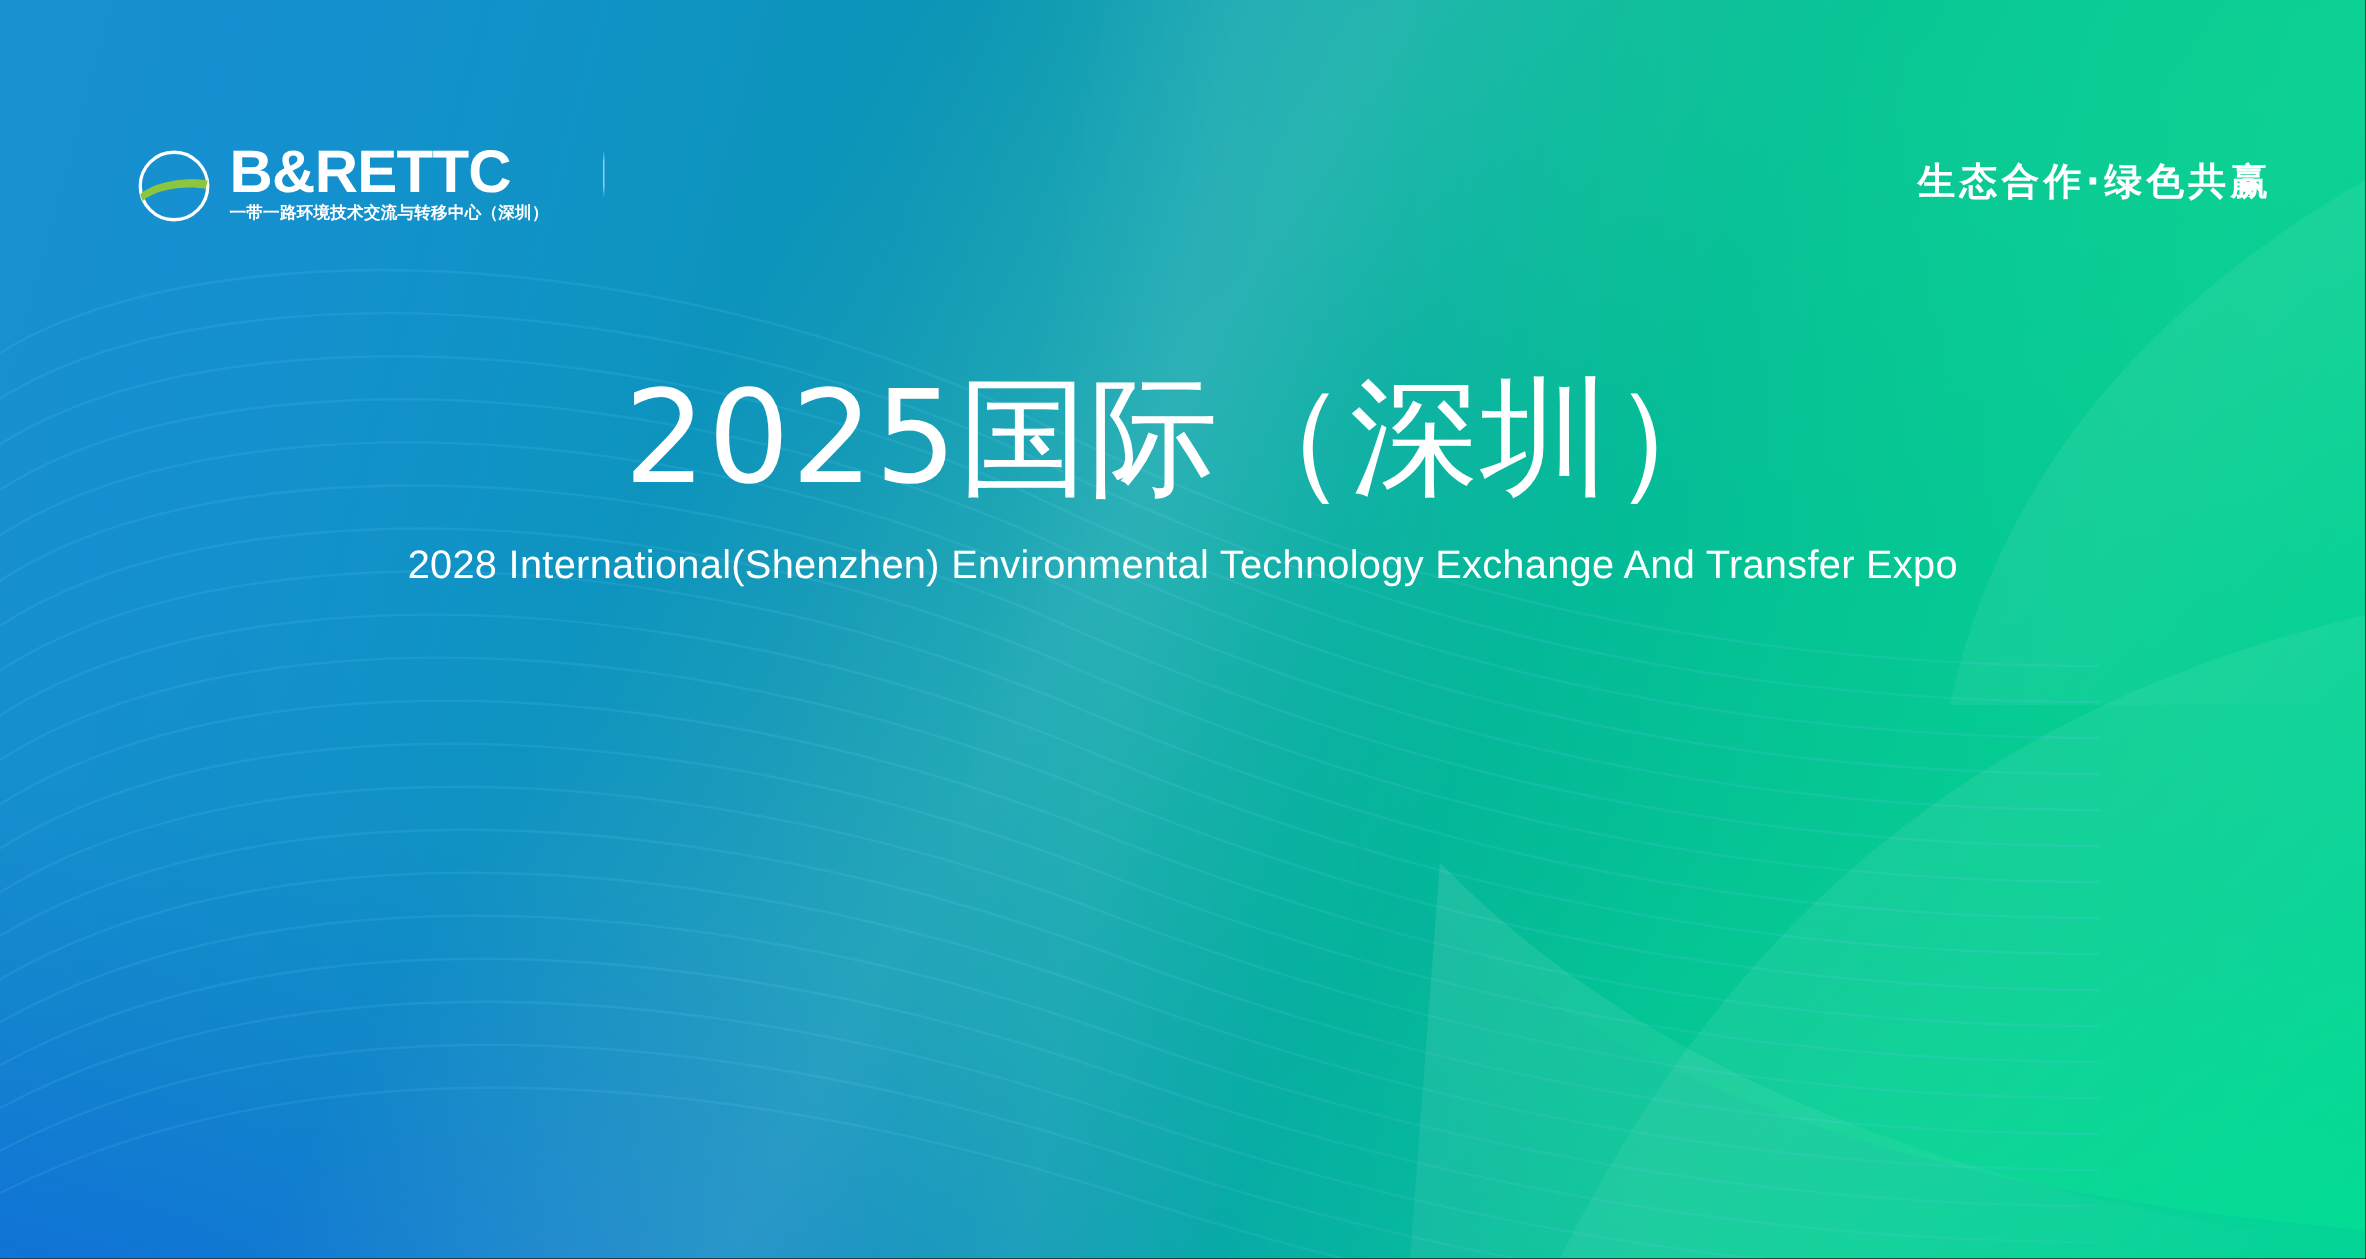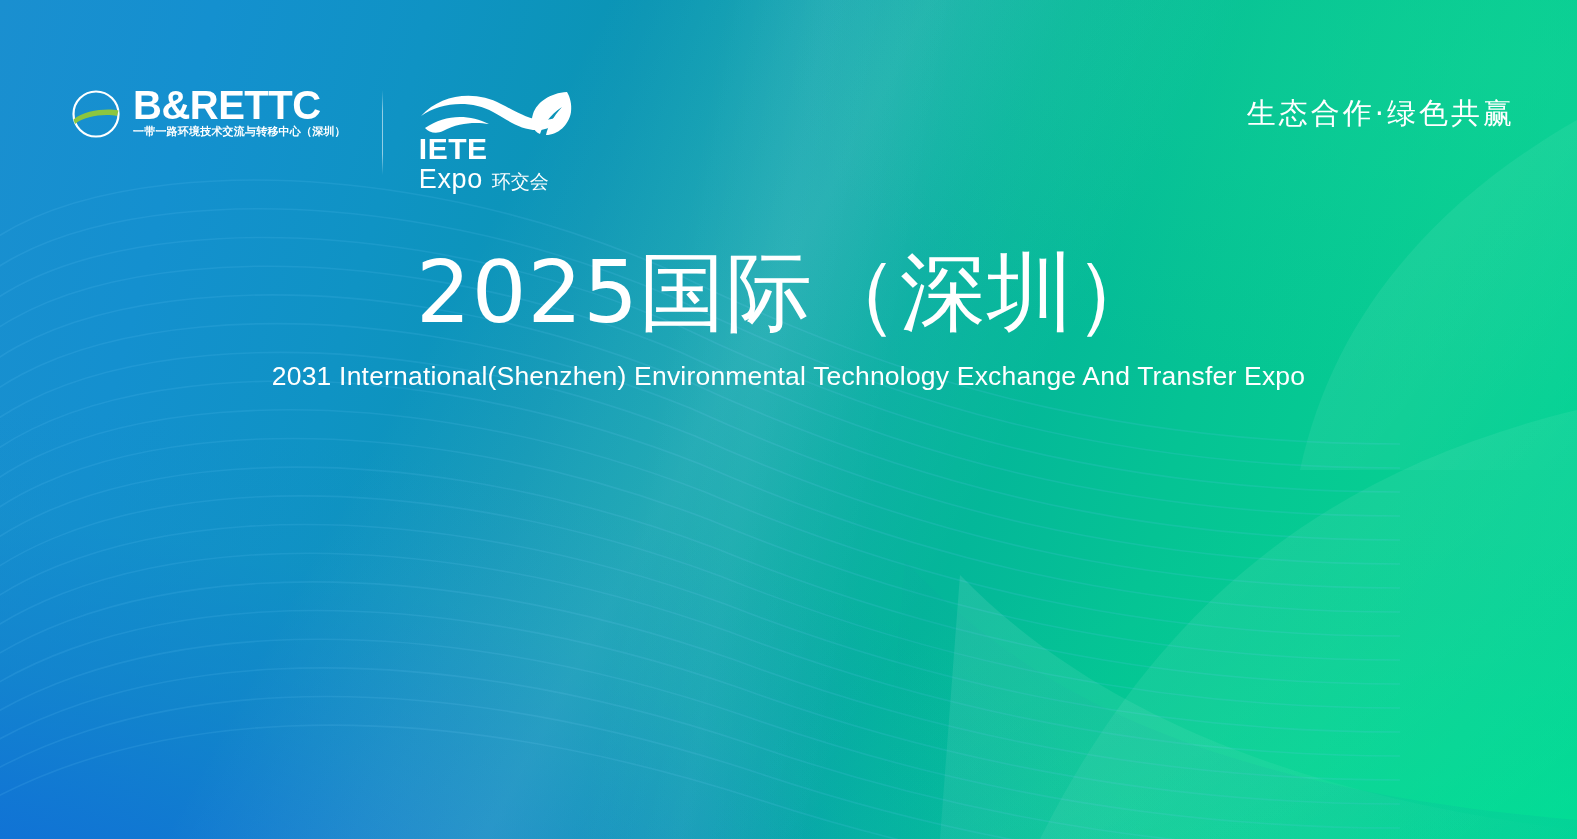--- a/index.html
+++ b/index.html
@@ -78,24 +78,24 @@
   .bg-streak{
     background:
       linear-gradient(100deg,
         rgba(255,255,255,0) 42%,
         rgba(240,255,255,.05) 48%,
         rgba(255,255,255,0) 56%);
   }
 
   
   .header{
-    position:absolute; top:0; left:0; right:0;
+    position:absolute; top:10px; left:0; right:0;
     height:210px;
     display:flex; align-items:flex-start;
-    padding:86px 62px 0 68px;
+    padding:86px 62px 0 88px;
   }
 
   .logos{ display:flex; align-items:flex-start; gap:36px; }
 
   
   .logo-brettc{ display:flex; align-items:flex-start; gap:9px; }
   .globe-icon{ width:56px; height:52px; flex:0 0 auto; margin-top:2px; }
   .globe-icon svg{ display:block; width:100%; height:100%; }
   .brettc-text{ display:flex; flex-direction:column; }
   .brettc-word{
@@ -134,21 +134,21 @@
     font-size:27px; font-weight:300; color:#fff;
     letter-spacing:.6px; line-height:1.05;
   }
   .iete-cn{
     font-size:19px; font-weight:400; color:#fff; line-height:1.05;
     font-family:"DejaVu Sans","Liberation Sans",sans-serif;
   }
 
   .tagline{
     margin-left:auto;
-    font-size:29px; color:#fff; font-weight:400;
+    font-size:25px; color:#fff; font-weight:700;
     letter-spacing:3px; white-space:nowrap;
     padding-top:8px;
     font-family:"DejaVu Sans","Liberation Sans",sans-serif;
   }
 
   
   .main{
     position:absolute; left:0; right:0; top:246px;
     display:flex; flex-direction:column; align-items:center;
     text-align:center;
@@ -256,40 +256,23 @@
           </svg>
         </span>
         <div class="brettc-text">
           <div class="brettc-word">B&amp;RETTC</div>
           <div class="brettc-cn">一带一路环境技术交流与转移中心（深圳）</div>
         </div>
       </div>
 
       <div class="logo-divider"></div>
 
-      <div class="logo-iete">
-        <span class="iete-mark">
-          <svg viewBox="0 0 156 52" aria-hidden="true">
-            <path d="M2,28 C22,6 56,2 82,16 C98,24 110,32 124,32 C134,32 142,28 148,22
-                     C144,34 132,42 118,42 C102,42 90,33 74,24 C52,12 22,14 2,28 Z" fill="#ffffff"></path>
-            <path d="M6,40 C26,26 50,26 70,36 C58,34 40,34 24,43 C18,46 10,45 6,40 Z" fill="#ffffff"></path>
-            <path d="M148,4 C131,5 118,14 114,26 C111,35 114,43 121,46
-                     C124,37 131,27 143,19 C134,29 129,38 127,47
-                     C139,47 150,37 152,24 C153,16 151,9 148,4 Z" fill="#ffffff"></path>
-          </svg>
-        </span>
-        <div class="iete-word">IETE</div>
-        <div class="iete-sub">
-          <span class="iete-expo">Expo</span>
-          <span class="iete-cn">环交会</span>
-        </div>
-      </div>
     </div>
 
     <div class="tagline">生态合作·绿色共赢</div>
   </div>
 
   <div class="main">
     <div class="title-line1">2025国际（深圳）</div>
-    <div class="title-en">2031 International(Shenzhen) Environmental Technology Exchange And Transfer Expo</div>
+    <div class="title-en">2028 International(Shenzhen) Environmental Technology Exchange And Transfer Expo</div>
   </div>
 
 </div>
 
 </body></html>

